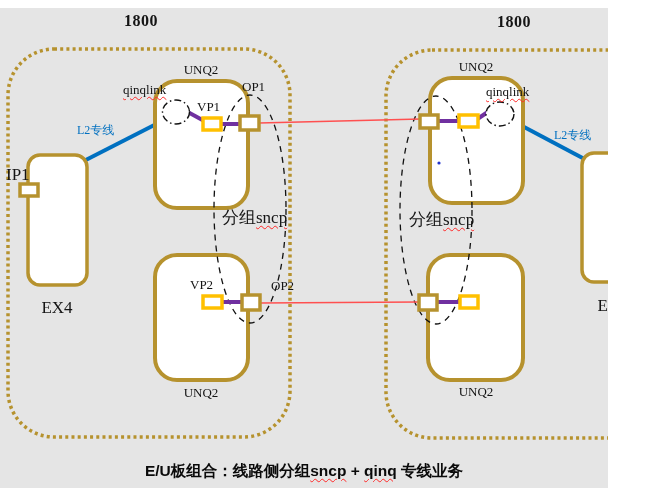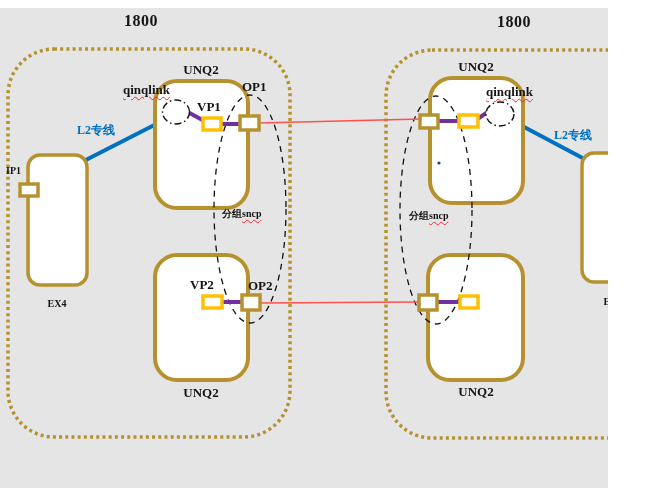--- a/index.html
+++ b/index.html
@@ -4,26 +4,25 @@
 <style>
   html,body { margin:0; padding:0; background:#ffffff; }
   #stage {
     position:relative; width:608px; height:488px; background:#e5e5e5;
     font-family:"Liberation Serif","DejaVu Serif",serif; overflow:hidden;margin-top:8px;
   }
   svg { position:absolute; left:0; top:0; }
   .lbl {
     position:absolute; color:#141414; font-size:13px; white-space:nowrap;
     line-height:1.15;
-    font-weight:bold;
   }
-  .small { font-size:10px; }
+  .small { font-size:17px; }
   .title { font-size:16px; font-weight:bold; letter-spacing:.5px; }
   .center { transform:translateX(-50%); }
-  .blue-lbl { color:#0070C0; font-weight:bold; font-size:12px; }
+  .blue-lbl { color:#0070C0; font-weight:normal; font-size:12px; }
   .wavy {
     text-decoration-line:underline; text-decoration-style:wavy;
     text-decoration-color:#FF2A2A; text-decoration-thickness:1px;
     text-underline-offset:2px;
     text-align:right;
   }
   .caption {
     position:absolute; left:0; right:0; top:453px; text-align:center;
     font-family:"Liberation Sans","DejaVu Sans",sans-serif;
     font-weight:bold; font-size:15.5px; color:#0a0a0a;
@@ -88,25 +87,26 @@
   <div class="lbl center" style="left:201px; top:378px;">UNQ2</div>
   <div class="lbl center" style="left:476px; top:52px;">UNQ2</div>
   <div class="lbl center" style="left:476px; top:377px;">UNQ2</div>
   <div class="lbl small center" style="left:57px; top:290px;">EX4</div>
   <div class="lbl small center" style="left:613px; top:288px;">EX4</div>
 
   <div class="lbl small" style="left:6px; top:157px;">IP1</div>
   <div class="lbl" style="left:197px; top:92px;">VP1</div>
   <div class="lbl" style="left:242px; top:72px;">OP1</div>
   <div class="lbl" style="left:190px; top:270px;">VP2</div>
-  <div class="lbl" style="left:248px; top:271px;">OP2</div>
+  <div class="lbl" style="left:271px; top:271px;">OP2</div>
 
   <div class="lbl wavy" style="left:123px; top:75px;">qinqlink</div>
   <div class="lbl wavy" style="left:486px; top:77px;">qinqlink</div>
 
   <div class="lbl small" style="left:222px; top:200px;"><span>分组</span><span class="wavy">sncp</span></div>
   <div class="lbl small" style="left:409px; top:202px;"><span>分组</span><span class="wavy">sncp</span></div>
 
   <div class="lbl blue-lbl" style="left:77px; top:116px;">L2专线</div>
   <div class="lbl blue-lbl" style="left:554px; top:121px;">L2专线</div>
 
+  <div class="caption"><span>E/U板组合：线路侧分组</span><span class="wavy">sncp</span><span> + </span><span class="wavy">qinq</span><span> 专线业务</span></div>
 
 </div>
 
 </body></html>

